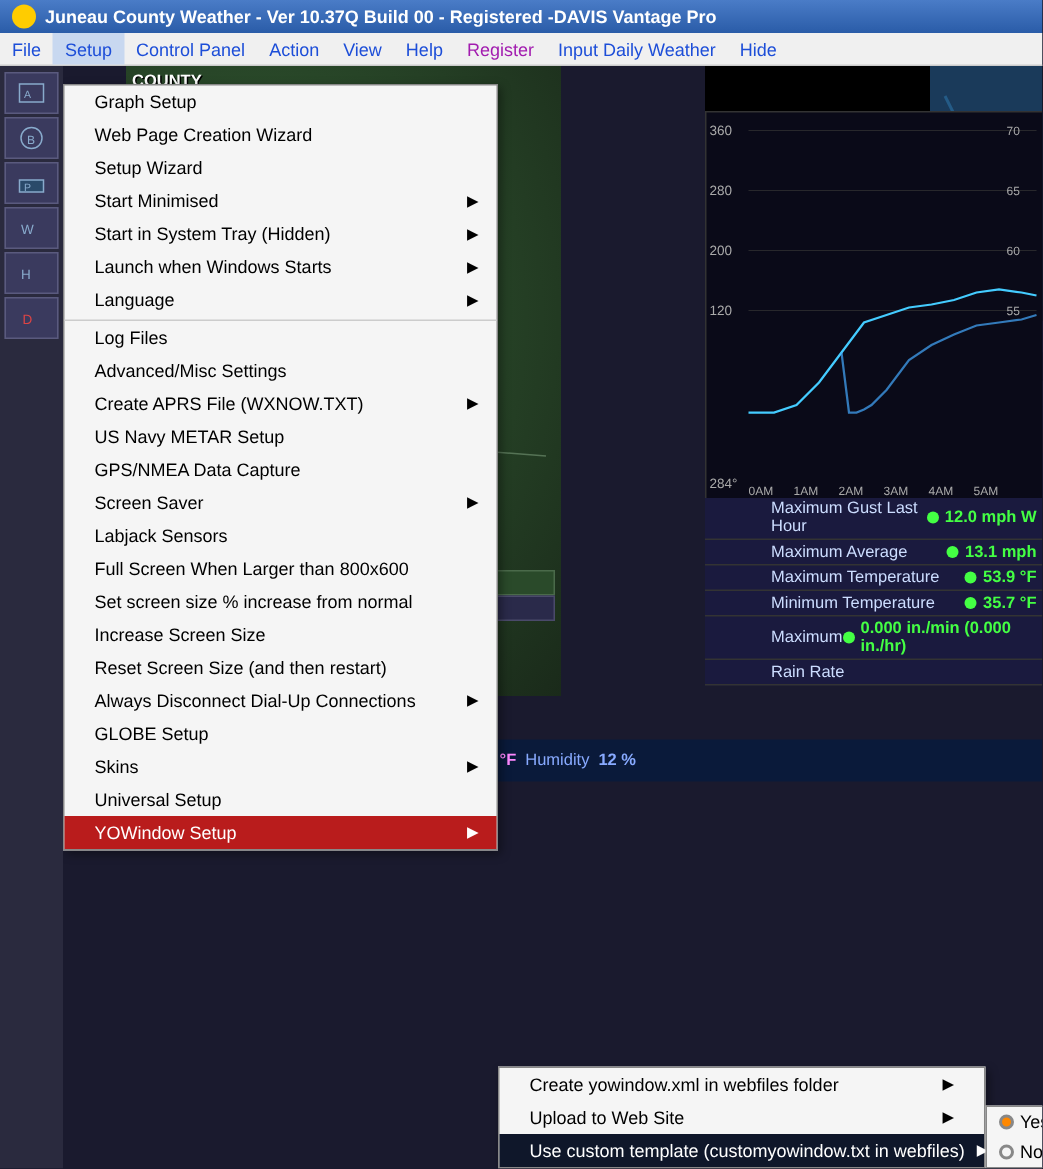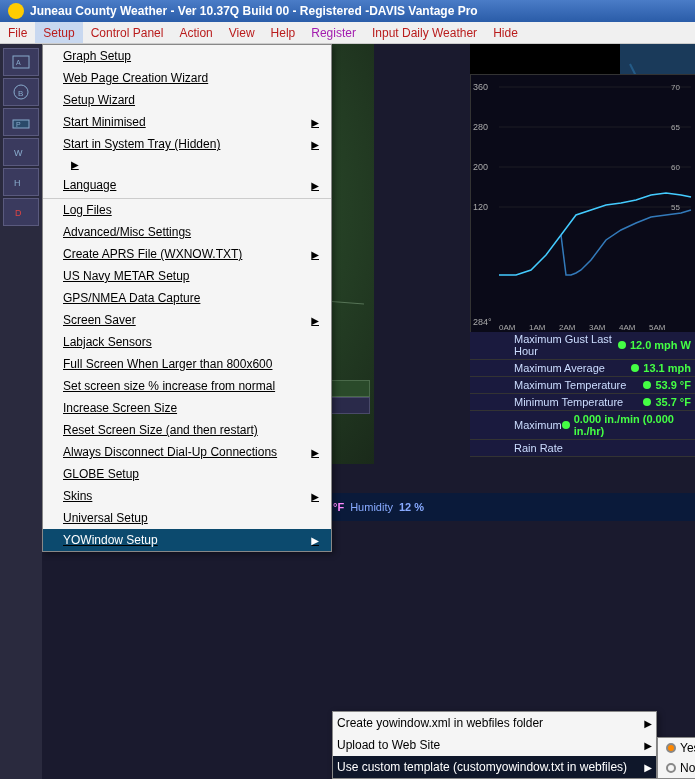--- a/index.html
+++ b/index.html
@@ -42,21 +42,21 @@
       height: 22px;
       border-bottom: 1px solid #ccc;
     }
     .menu-item {
       padding: 2px 8px;
       cursor: pointer;
       height: 100%;
       display: flex;
       align-items: center;
       font-size: 12px;
-      color: #b91c1c;
+      color: #1d4ed8;
       white-space: nowrap;
     }
     .menu-item.active { background: #c8d8f0; }
     .menu-item.disabled { color: #a21caf; }
 
     
     #main-content {
       display: flex;
       height: calc(779px - 44px);
       position: relative;
@@ -108,37 +108,37 @@
     .dd-item {
       padding: 4px 12px 4px 20px;
       cursor: pointer;
       display: flex;
       align-items: center;
       justify-content: space-between;
       color: #000;
       white-space: nowrap;
       position: relative;
     }
-    .dd-item.highlighted { background: #0c4a6e; color: white; }
+    .dd-item.highlighted { background: #b91c1c; color: white; }
     .dd-item.separator { border-top: 1px solid #ccc; margin-top: 2px; padding-top: 4px; }
     .dd-arrow { font-size: 10px; margin-left: 8px; }
 
     
     #yowindow-submenu {
       position: absolute;
       left: 290px;
       bottom: 0;
       width: 320px;
       background: #f5f5f5;
       border: 1px solid #888;
       box-shadow: 2px 2px 6px rgba(0,0,0,0.4);
       z-index: 101;
     }
     .sub-item {
-      padding: 4px 4px;
+      padding: 4px 20px;
       cursor: pointer;
       display: flex;
       align-items: center;
       justify-content: space-between;
       color: #000;
       white-space: nowrap;
     }
     .sub-item.highlighted { background: #0f172a; color: white; }
     .radio-item {
       padding: 3px 8px;
@@ -534,39 +534,40 @@
 
         <text x="2" y="250" fill="#aaa" font-size="9">284°</text>
 
         <text x="200" y="15" fill="#aaa" font-size="8">70</text>
         <text x="200" y="55" fill="#aaa" font-size="8">65</text>
         <text x="200" y="95" fill="#aaa" font-size="8">60</text>
         <text x="200" y="135" fill="#aaa" font-size="8">55</text>
       </svg>
     </div>
 
-    <div id="setup-dropdown" style="top:0;left:0;text-decoration:underline;">
+    <div id="setup-dropdown" style="top:12px;left:0;">
       <div class="dd-item">
         <span>Graph Setup</span>
       </div>
       <div class="dd-item">
         <span>Web Page Creation Wizard</span>
       </div>
       <div class="dd-item">
         <span>Setup Wizard</span>
       </div>
       <div class="dd-item">
         <span>Start Minimised</span>
         <span class="dd-arrow">▶</span>
       </div>
       <div class="dd-item">
         <span>Start in System Tray (Hidden)</span>
         <span class="dd-arrow">▶</span>
       </div>
       <div class="dd-item">
+        <span>Launch when Windows Starts</span>
         <span class="dd-arrow">▶</span>
       </div>
       <div class="dd-item">
         <span>Language</span>
         <span class="dd-arrow">▶</span>
       </div>
       <div class="dd-item separator">
         <span>Log Files</span>
       </div>
       <div class="dd-item">

